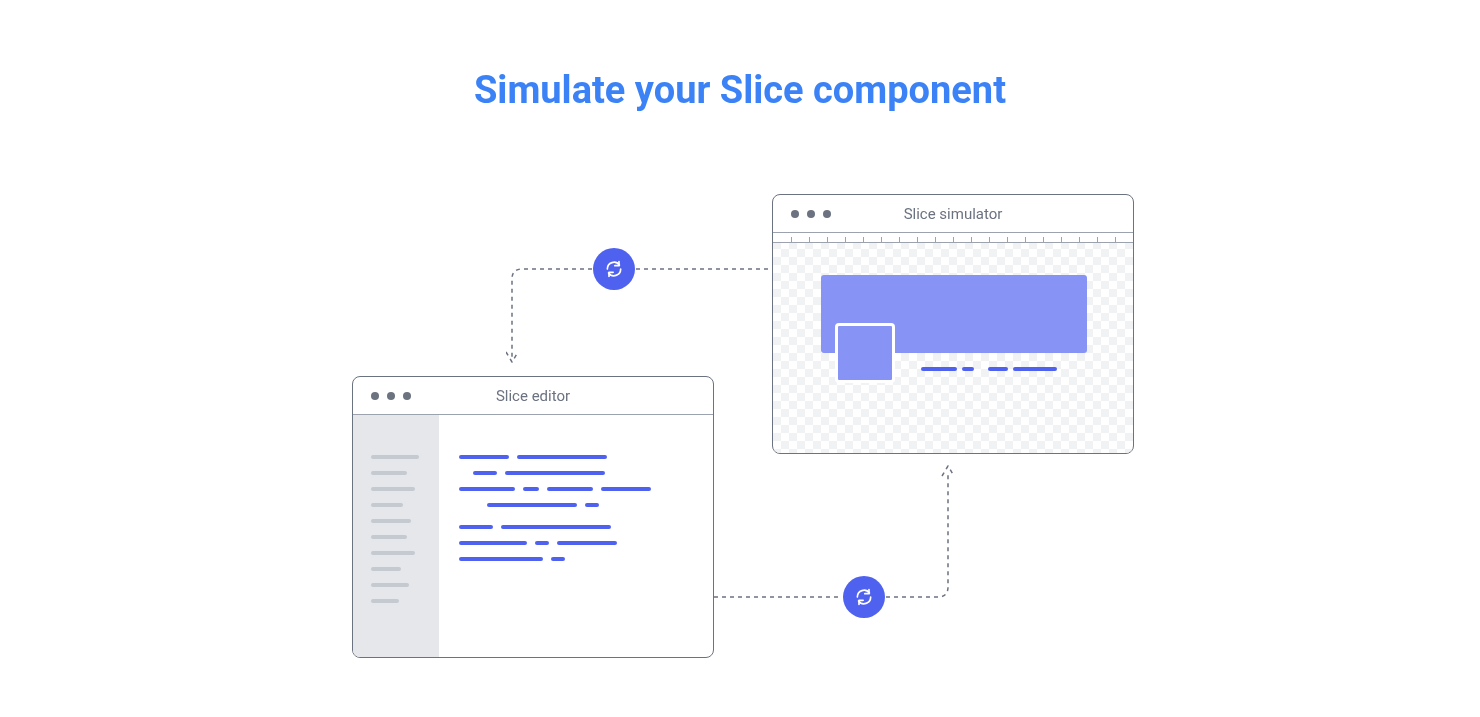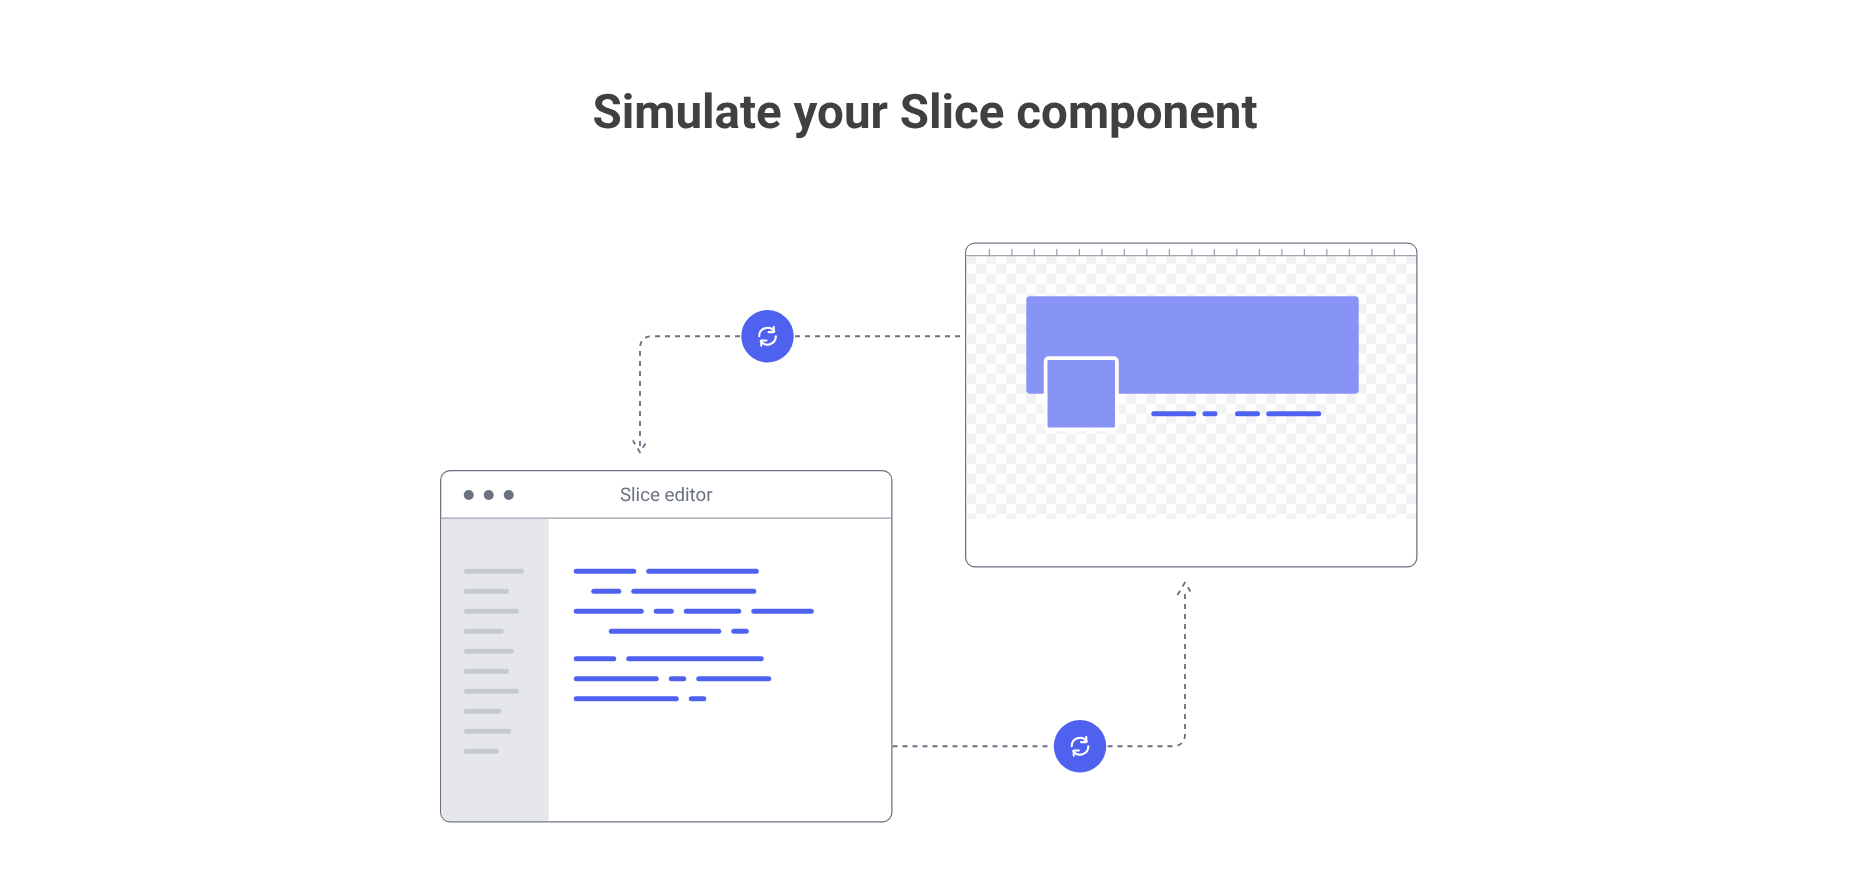--- a/index.html
+++ b/index.html
@@ -10,21 +10,21 @@
     body {
       font-family: -apple-system, BlinkMacSystemFont, 'Segoe UI', Roboto, Helvetica, Arial, sans-serif;
       background: #ffffff;
       width: 1480px;
       height: 717px;
       position: relative;
     }
     .title {
       font-size: 38px;
       font-weight: 700;
-      color: #404040;
+      color: #3b82f6;
       text-align: center;
       position: absolute;
       top: 68px;
       left: 0;
       right: 0;
     }
     .window {
       position: absolute;
       background: #ffffff;
       border: 1.5px solid #6B7280;
@@ -202,20 +202,28 @@
       stroke: #6B7280;
       stroke-width: 1.5;
     }
   </style>
 </head>
 <body>
 
 <h1 class="title">Simulate your Slice component</h1>
 
 <div class="window slice-simulator">
+  <div class="window-header">
+    <div class="window-dots">
+      <div class="window-dot"></div>
+      <div class="window-dot"></div>
+      <div class="window-dot"></div>
+    </div>
+    <div class="window-title">Slice simulator</div>
+  </div>
   <div class="sim-body">
     <div class="ruler">
       <div class="ruler-tick" style="left:5%"></div>
       <div class="ruler-tick" style="left:10%"></div>
       <div class="ruler-tick" style="left:15%"></div>
       <div class="ruler-tick" style="left:20%"></div>
       <div class="ruler-tick" style="left:25%"></div>
       <div class="ruler-tick" style="left:30%"></div>
       <div class="ruler-tick" style="left:35%"></div>
       <div class="ruler-tick" style="left:40%"></div>

